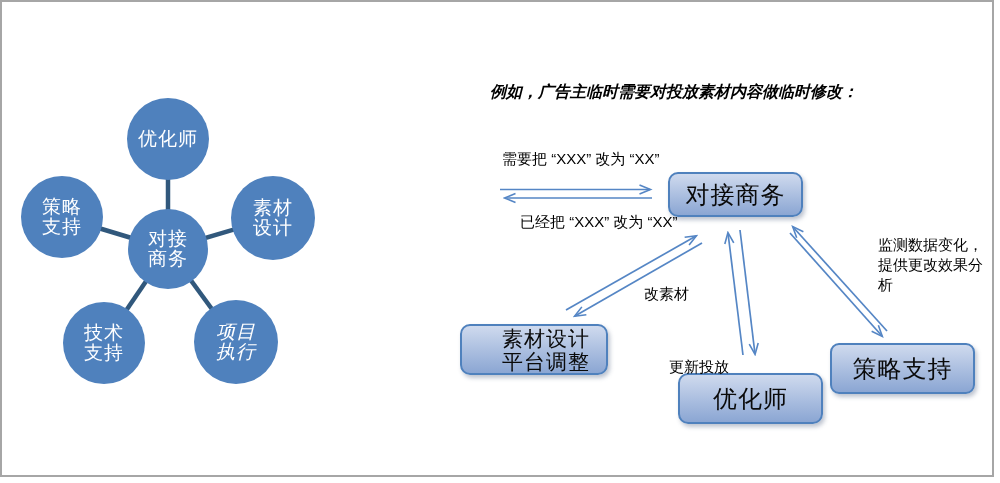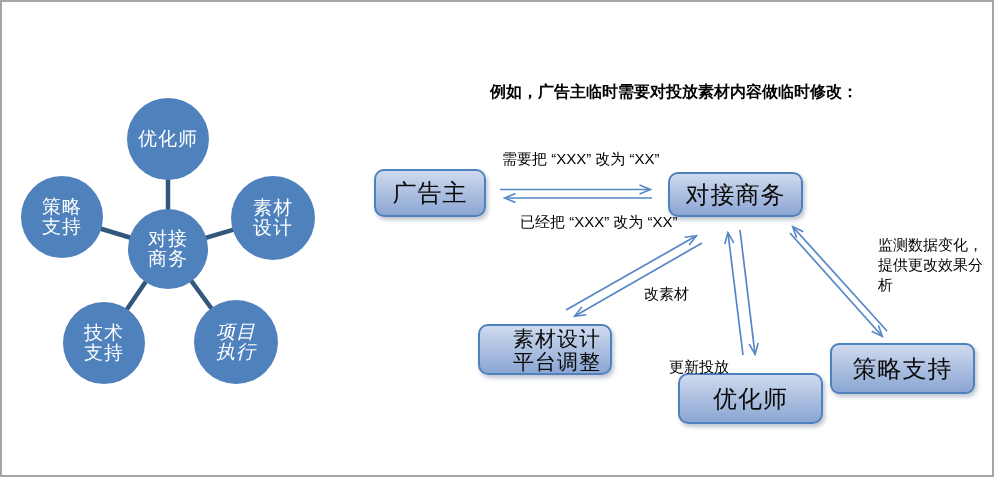--- a/index.html
+++ b/index.html
@@ -43,20 +43,21 @@
     font-size:15px;line-height:20px;
     font-weight:normal;
     white-space:pre-line;
   }
   .flow-title{
     position:absolute;
     color:#000000;
     font-size:16px;
     font-weight:bold;
     white-space:nowrap;
+    font-style:italic;
   }
 </style>
 </head>
 <body>
 
 <div class="canvas">
 
   <svg class="connectors" width="994" height="477" viewBox="0 0 994 477">
     <defs>
       <marker id="openArrow" viewBox="0 0 14 14" refX="11.5" refY="7" markerWidth="14" markerHeight="14" markerUnits="userSpaceOnUse" orient="auto">
@@ -91,23 +92,22 @@
 商务</div>
   <div class="circle" style="left:229px;top:174px;width:84px;height:84px;">素材
 设计</div>
   <div class="circle" style="left:61px;top:300px;width:82px;height:82px;">技术
 支持</div>
   <div class="circle" style="left:192px;top:298px;width:84px;height:84px;font-style:italic;">项目
 执行</div>
 
   <div class="flow-title" style="left:488px;top:80px;">例如，广告主临时需要对投放素材内容做临时修改：</div>
 
-  <div class="fbox" style="left:372px;top:167px;width:112px;height:48px;">广告主</div>
   <div class="fbox" style="left:666px;top:170px;width:135px;height:45px;">对接商务</div>
-  <div class="fbox small" style="left:476px;top:322px;width:134px;height:51px;padding-left:24px;">素材设计
+  <div class="fbox small" style="left:458px;top:322px;width:148px;height:51px;padding-left:24px;">素材设计
 平台调整</div>
   <div class="fbox" style="left:676px;top:371px;width:145px;height:51px;">优化师</div>
   <div class="fbox" style="left:828px;top:341px;width:145px;height:51px;border-radius:9px;">策略支持</div>
 
   <div class="elabel" style="left:500px;top:147px;">需要把 “XXX” 改为 “XX”</div>
   <div class="elabel" style="left:518px;top:210px;">已经把 “XXX” 改为 “XX”</div>
   <div class="elabel" style="left:642px;top:282px;">改素材</div>
   <div class="elabel" style="left:667px;top:330px;margin-top:25px;">更新投放</div>
   <div class="elabel" style="left:876px;top:233px;width:116px;">监测数据变化，
 提供更改效果分

